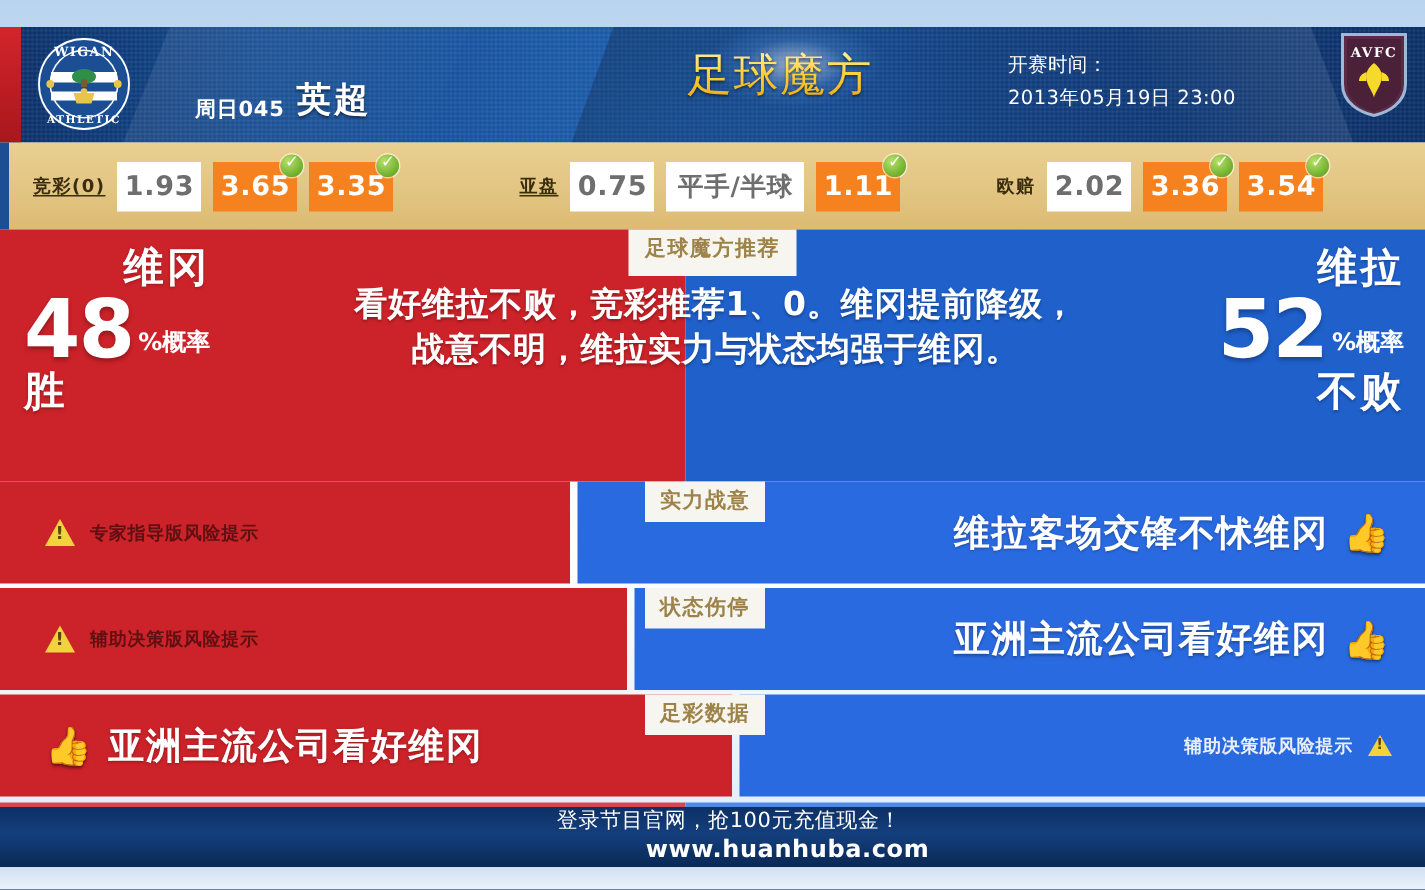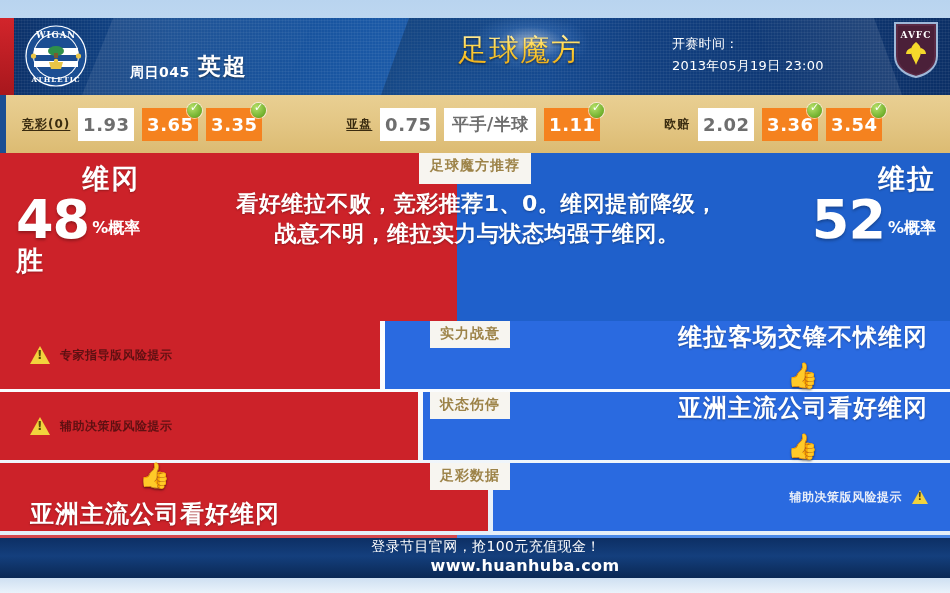--- a/index.html
+++ b/index.html
@@ -171,21 +171,21 @@
   .row-badge{
     position:absolute; top:0; background:#f7f5f0; color:#9d8348;
     font-size:14px; font-weight:bold; letter-spacing:1px;
     padding:4px 10px 5px; z-index:9; white-space:nowrap;
   }
   .row-text{
     position:absolute; top:0; height:68px; display:flex; align-items:center;
     gap:10px; font-weight:bold; z-index:8; white-space:nowrap;
   }
   .row-text.big{ font-size:24px; color:#fff; letter-spacing:1px;
-                 text-shadow:0 1px 2px rgba(0,0,0,.3);flex-direction:column; }
+                 text-shadow:0 1px 2px rgba(0,0,0,.3); }
   .row-text.small-dark{ font-size:12px; color:#5e1012; letter-spacing:.5px; }
   .row-text.small-light{ font-size:12px; color:#e9eef8; letter-spacing:.5px; }
 
   .warn-icon{ display:inline-block; width:20px; height:18px; position:relative; }
   .warn-icon:before{
     content:""; position:absolute; left:0; top:0;
     border-left:10px solid transparent; border-right:10px solid transparent;
     border-bottom:18px solid #f2d23d;
   }
   .warn-icon:after{
@@ -325,20 +325,21 @@
       </div>
       <div class="prob-res">胜</div>
     </div>
 
     <div class="prob-side away">
       <div class="prob-team">维拉</div>
       <div class="prob-pctrow">
         <span class="prob-num">52</span>
         <span class="prob-unit">%概率</span>
       </div>
+      <div class="prob-res">不败</div>
     </div>
 
     <div class="reco-badge">足球魔方推荐</div>
     <div class="reco-text">看好维拉不败，竞彩推荐1、0。维冈提前降级，战意不明，维拉实力与状态均强于维冈。</div>
   </div>
 
   <div class="rows">
 
     <div class="row">
       <div class="row-left-bg" style="width:380px;"></div>

